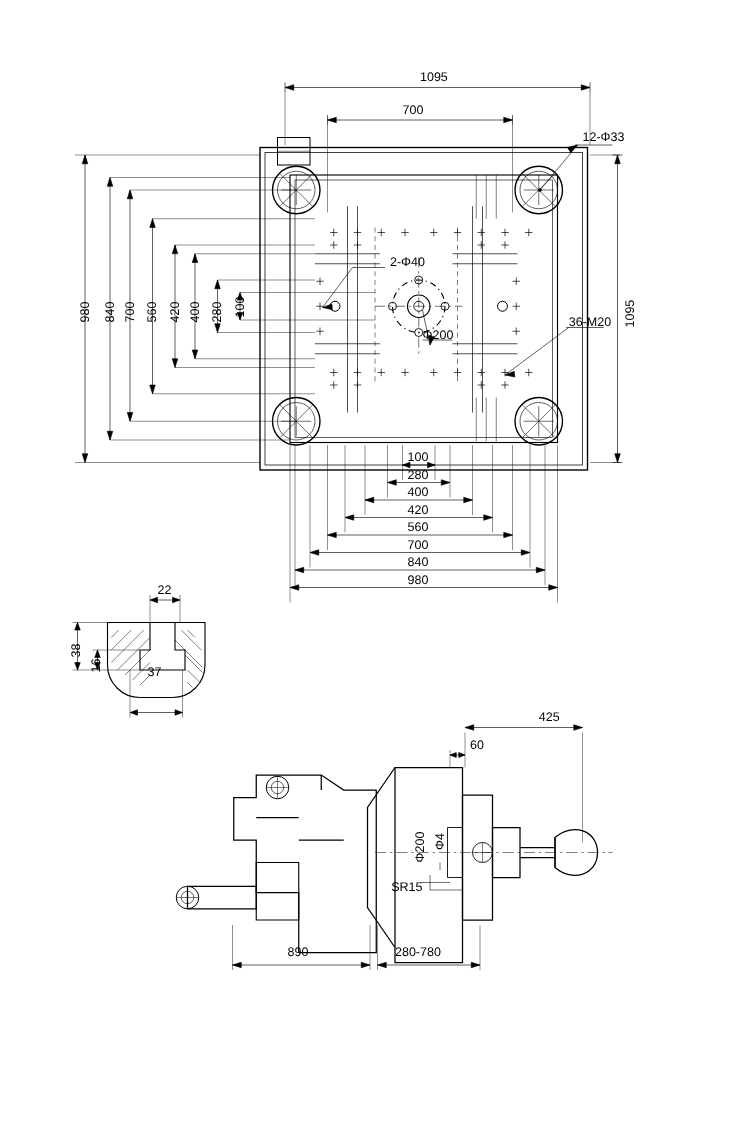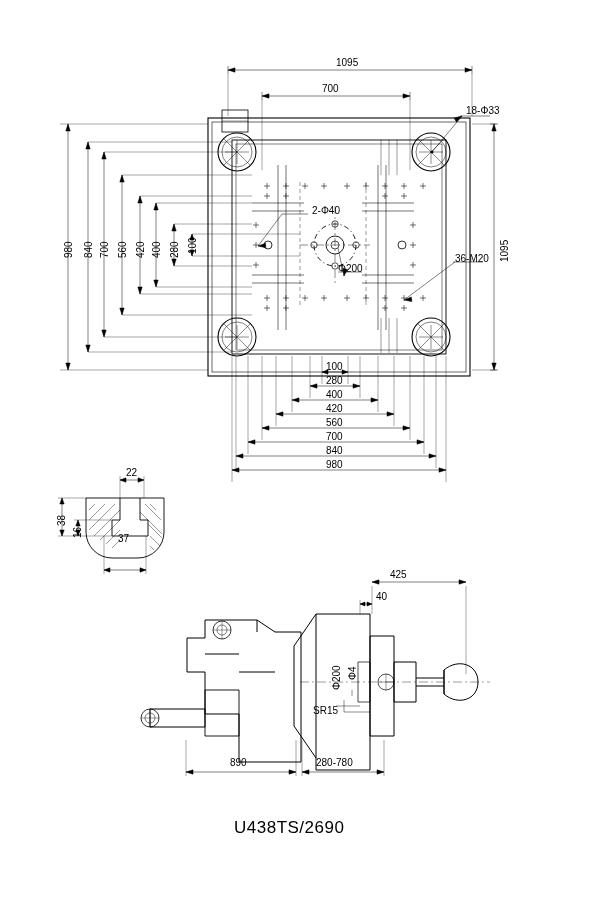--- a/index.html
+++ b/index.html
@@ -334,33 +334,32 @@
 
 <div class="lbl" style="left:326px;top:362px;">100</div>
 <div class="lbl" style="left:326px;top:376px;">280</div>
 <div class="lbl" style="left:326px;top:390px;">400</div>
 <div class="lbl" style="left:326px;top:404px;">420</div>
 <div class="lbl" style="left:326px;top:418px;">560</div>
 <div class="lbl" style="left:326px;top:432px;">700</div>
 <div class="lbl" style="left:326px;top:446px;">840</div>
 <div class="lbl" style="left:326px;top:460px;">980</div>
 
-<div class="lbl" style="left:466px;top:106px;">18-Φ33</div>
+<div class="lbl" style="left:466px;top:106px;">12-Φ33</div>
 <div class="lbl" style="left:284px;top:206px;margin-left:28px;">2-Φ40</div>
 <div class="lbl" style="left:338px;top:264px;">Φ200</div>
 <div class="lbl" style="left:455px;top:254px;">36-M20</div>
 
 <div class="lbl" style="left:126px;top:468px;">22</div>
 <div class="lbl v" style="left:57px;top:526px;transform:rotate(-90deg);">38</div>
 <div class="lbl v" style="left:73px;top:538px;transform:rotate(-90deg);">16</div>
 <div class="lbl" style="left:118px;top:534px;">37</div>
 
 <div class="lbl" style="left:230px;top:758px;">890</div>
 <div class="lbl" style="left:316px;top:758px;">280-780</div>
-<div class="lbl" style="left:390px;top:570px;text-align:right;">425</div>
-<div class="lbl" style="left:376px;top:592px;">40</div>
+<div class="lbl" style="left:431px;top:570px;text-align:right;">425</div>
+<div class="lbl" style="left:376px;top:592px;">60</div>
 <div class="lbl v" style="left:332px;top:690px;transform:rotate(-90deg);">Φ200</div>
 <div class="lbl v" style="left:348px;top:680px;transform:rotate(-90deg);">Φ4</div>
 <div class="lbl" style="left:313px;top:706px;">SR15</div>
 
-<div class="title" style="left:234px;top:818px;">U438TS/2690</div>
 
 </div>
 
 </body></html>

